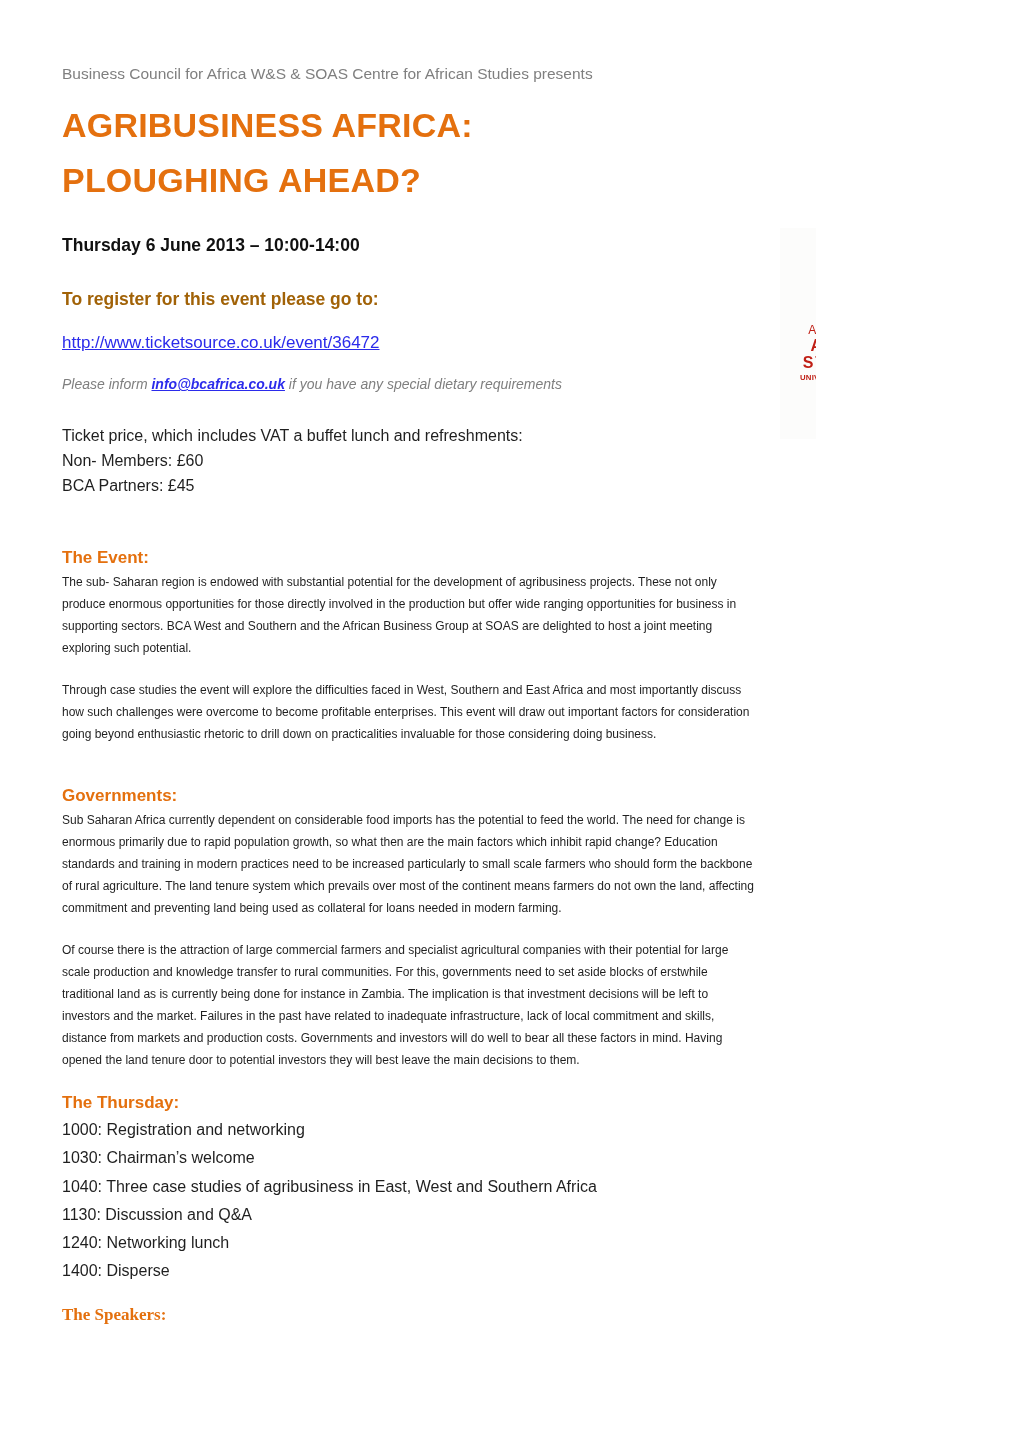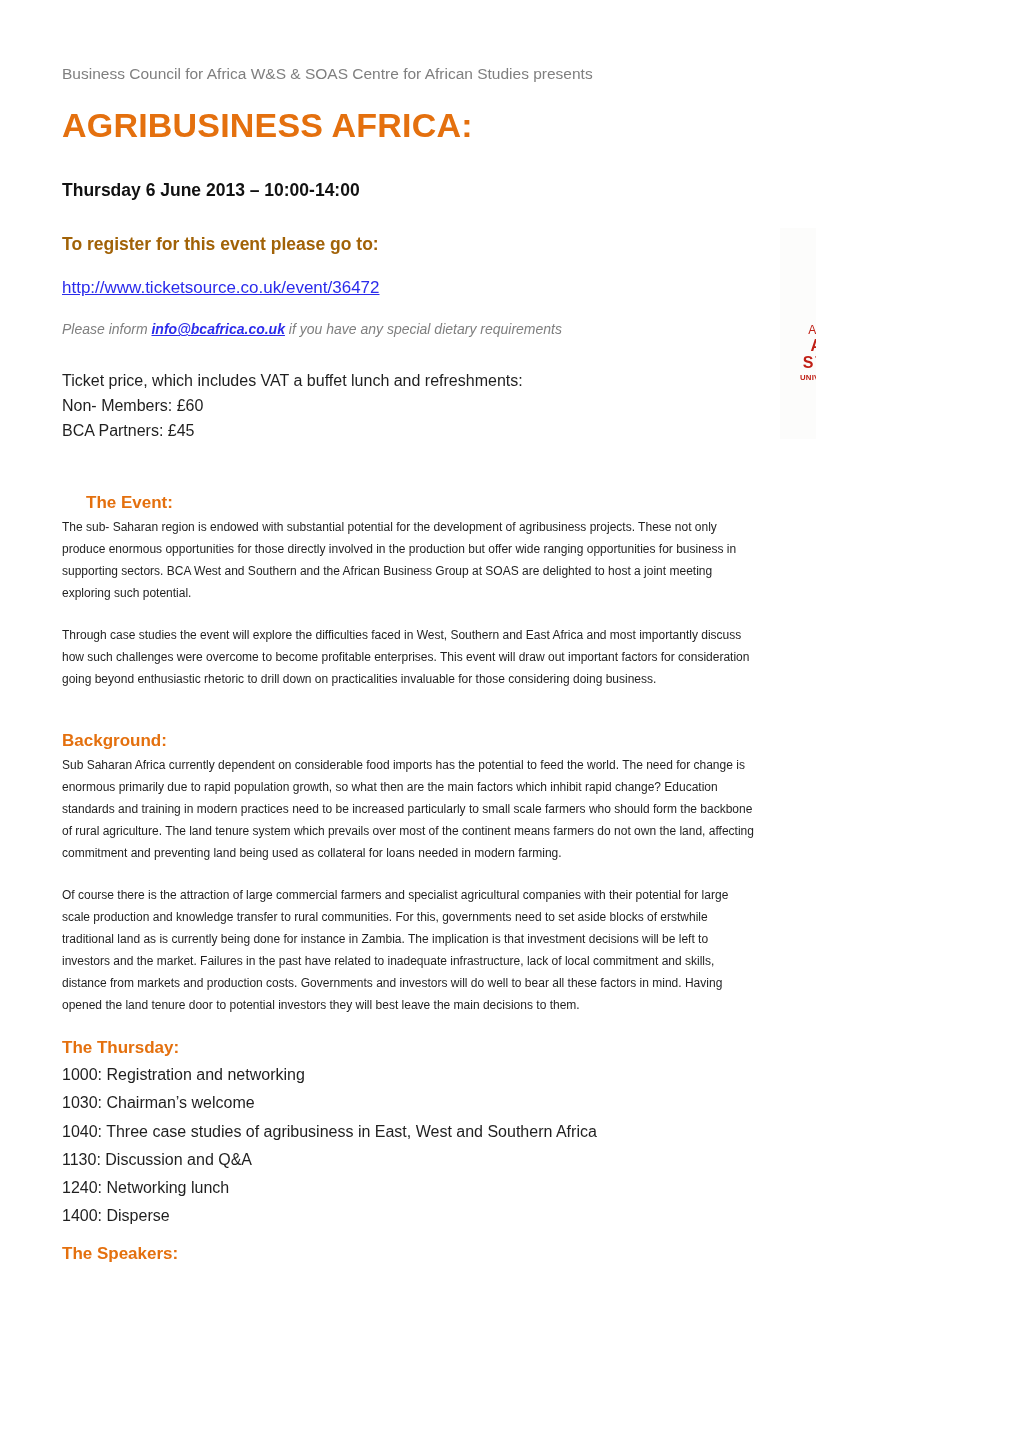--- a/index.html
+++ b/index.html
@@ -32,33 +32,33 @@
   .reg-link a{color:#2b2beb;text-decoration:underline;cursor:pointer;}
   .reg-note{font-size:14px;line-height:23px;font-style:italic;color:#7f7f7f;}
   .reg-note a{color:#2b2beb;font-weight:bold;text-decoration:underline;cursor:pointer;}
 
   .pricing{margin-top:27px;}
   .pricing div{font-size:16px;line-height:25px;}
 
   .section-heading{
     font-size:17px;line-height:22px;font-weight:bold;color:#e4700e;margin:0 0 2px 0;
   }
-  .mt-event{margin-top:49px;margin-left:24px;}
+  .mt-event{margin-top:49px;}
   .mt-bg{margin-top:40px;}
   .mt-prog{margin-top:21px;}
 
   .para{
     font-size:12px;line-height:22px;margin:0 0 20px 0;color:#1f1f1f;
   }
   .para:last-child{margin-bottom:0;}
 
   .programme-list{margin:0;padding:0;list-style:none;}
   .programme-list li{font-size:16px;line-height:28.3px;}
 
-  .speakers-heading{margin-top:12px;}
+  .speakers-heading{margin-top:18px;font-family:Liberation Serif, serif;}
 
   
   .bca-logo{position:absolute;left:840px;top:60px;width:118px;text-align:center;font-family:Liberation Mono, monospace;}
   .bca-logo svg{display:block;margin:0 auto;}
   .bca-acronym{
     font-size:30px;font-weight:800;line-height:30px;color:#e8401e;
     letter-spacing:1px;margin-top:5px;
   }
   .bca-name{
     display:inline-block;margin-top:2px;padding-bottom:2px;
@@ -88,39 +88,40 @@
 </head>
 <body>
 
 <div class="page">
   <div class="doc">
 
     <p class="presenter">Business Council for Africa W&amp;S &amp; SOAS Centre for African Studies presents</p>
 
     <h1 class="title">
       <span>AGRIBUSINESS AFRICA:</span>
+      <span>PLOUGHING AHEAD?</span>
     </h1>
 
     <p class="datetime">Thursday 6 June 2013 – 10:00-14:00</p>
 
     <p class="reg-heading">To register for this event please go to:</p>
     <p class="reg-link"><a>http://www.ticketsource.co.uk/event/36472</a></p>
     <p class="reg-note"><span>Please inform </span><a>info@bcafrica.co.uk</a><span> if you have any special dietary requirements</span></p>
 
     <div class="pricing">
       <div>Ticket price, which includes VAT a buffet lunch and refreshments:</div>
       <div>Non- Members: £60</div>
       <div>BCA Partners: £45</div>
     </div>
 
     <h2 class="section-heading mt-event">The Event:</h2>
     <p class="para">The sub- Saharan region is endowed with substantial potential for the development of agribusiness projects. These not only produce enormous opportunities for those directly involved in the production but offer wide ranging opportunities for business in supporting sectors. BCA West and Southern and the African Business Group at SOAS are delighted to host a joint meeting exploring such potential.</p>
     <p class="para">Through case studies the event will explore the difficulties faced in West, Southern and East Africa and most importantly discuss how such challenges were overcome to become profitable enterprises. This event will draw out important factors for consideration going beyond enthusiastic rhetoric to drill down on practicalities invaluable for those considering doing business.</p>
 
-    <h2 class="section-heading mt-bg">Background:</h2>
+    <h2 class="section-heading mt-bg">Governments:</h2>
     <p class="para">Sub Saharan Africa currently dependent on considerable food imports has the potential to feed the world. The need for change is enormous primarily due to rapid population growth, so what then are the main factors which inhibit rapid change? Education standards and training in modern practices need to be increased particularly to small scale farmers who should form the backbone of rural agriculture. The land tenure system which prevails over most of the continent means farmers do not own the land, affecting commitment and preventing land being used as collateral for loans needed in modern farming.</p>
     <p class="para">Of course there is the attraction of large commercial farmers and specialist agricultural companies with their potential for large scale production and knowledge transfer to rural communities. For this, governments need to set aside blocks of erstwhile traditional land as is currently being done for instance in Zambia. The implication is that investment decisions will be left to investors and the market. Failures in the past have related to inadequate infrastructure, lack of local commitment and skills, distance from markets and production costs. Governments and investors will do well to bear all these factors in mind. Having opened the land tenure door to potential investors they will best leave the main decisions to them.</p>
 
     <h2 class="section-heading mt-prog">The Thursday:</h2>
     <ul class="programme-list">
       <li>1000: Registration and networking</li>
       <li>1030: Chairman’s welcome</li>
       <li>1040: Three case studies of agribusiness in East, West and Southern Africa</li>
       <li>1130: Discussion and Q&amp;A</li>
       <li>1240: Networking lunch</li>

